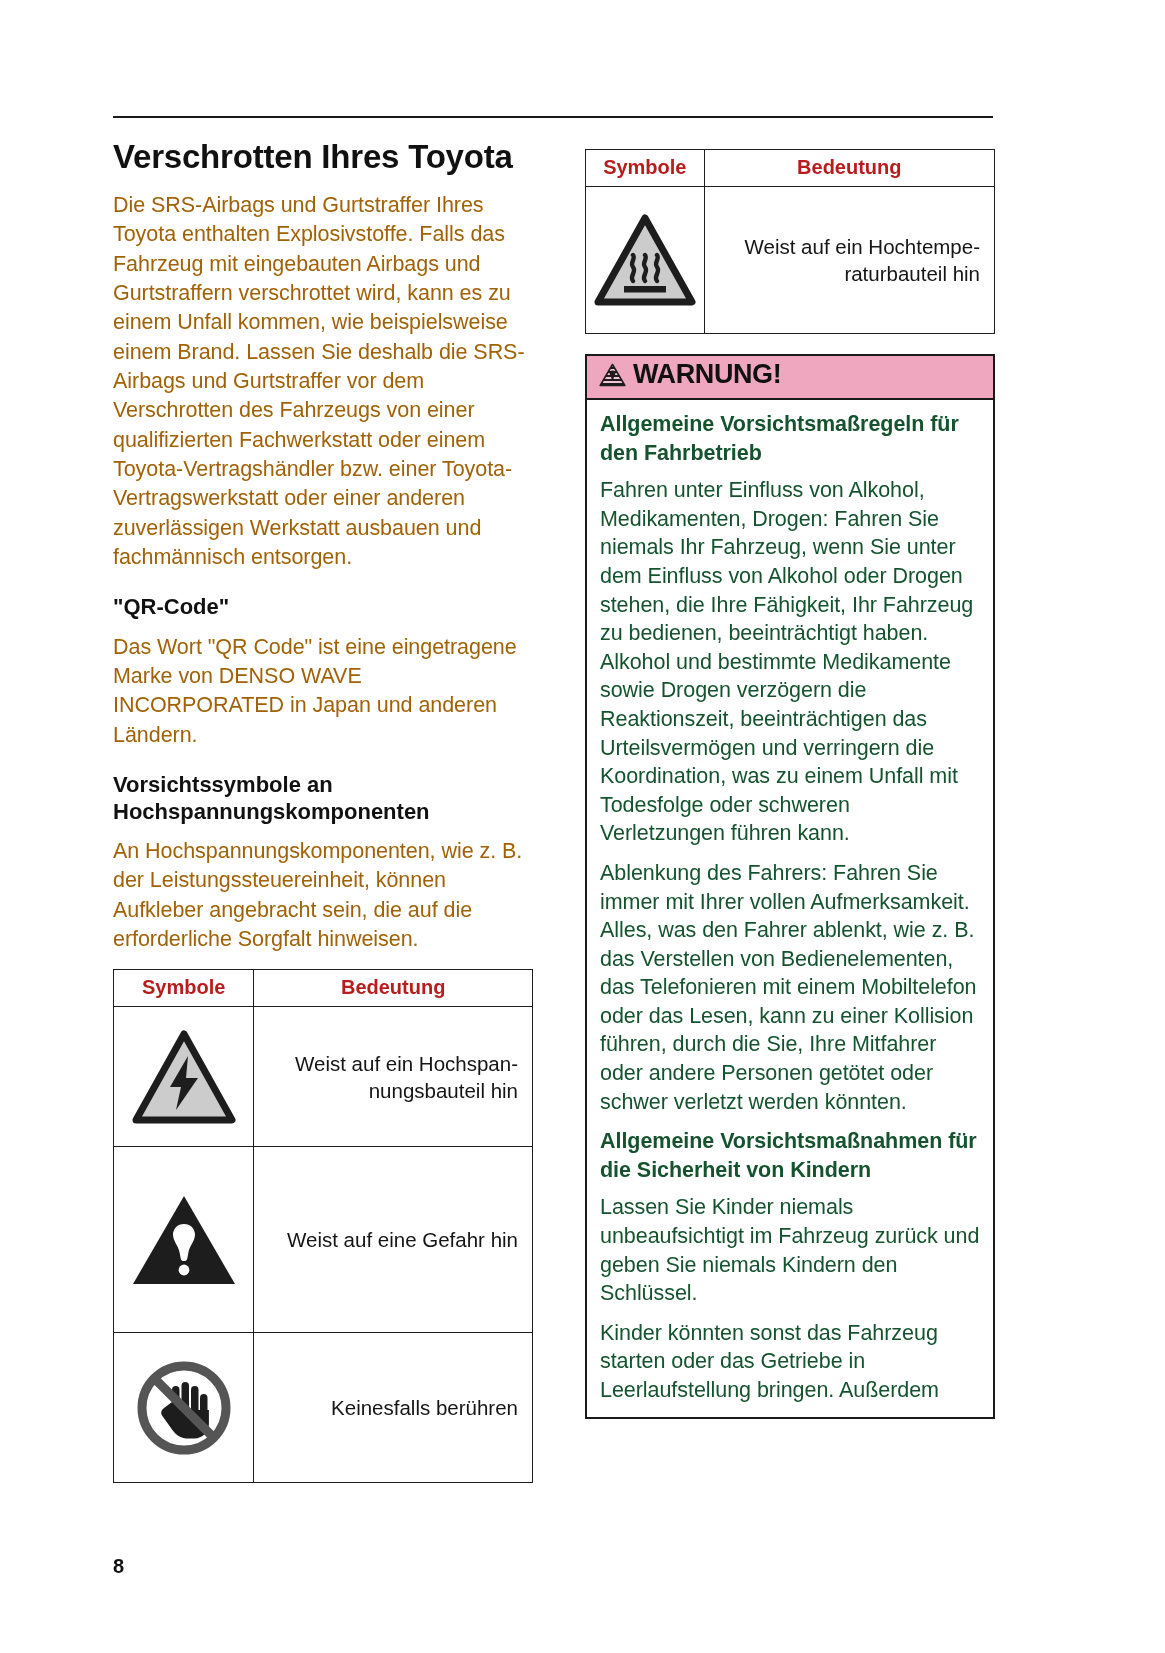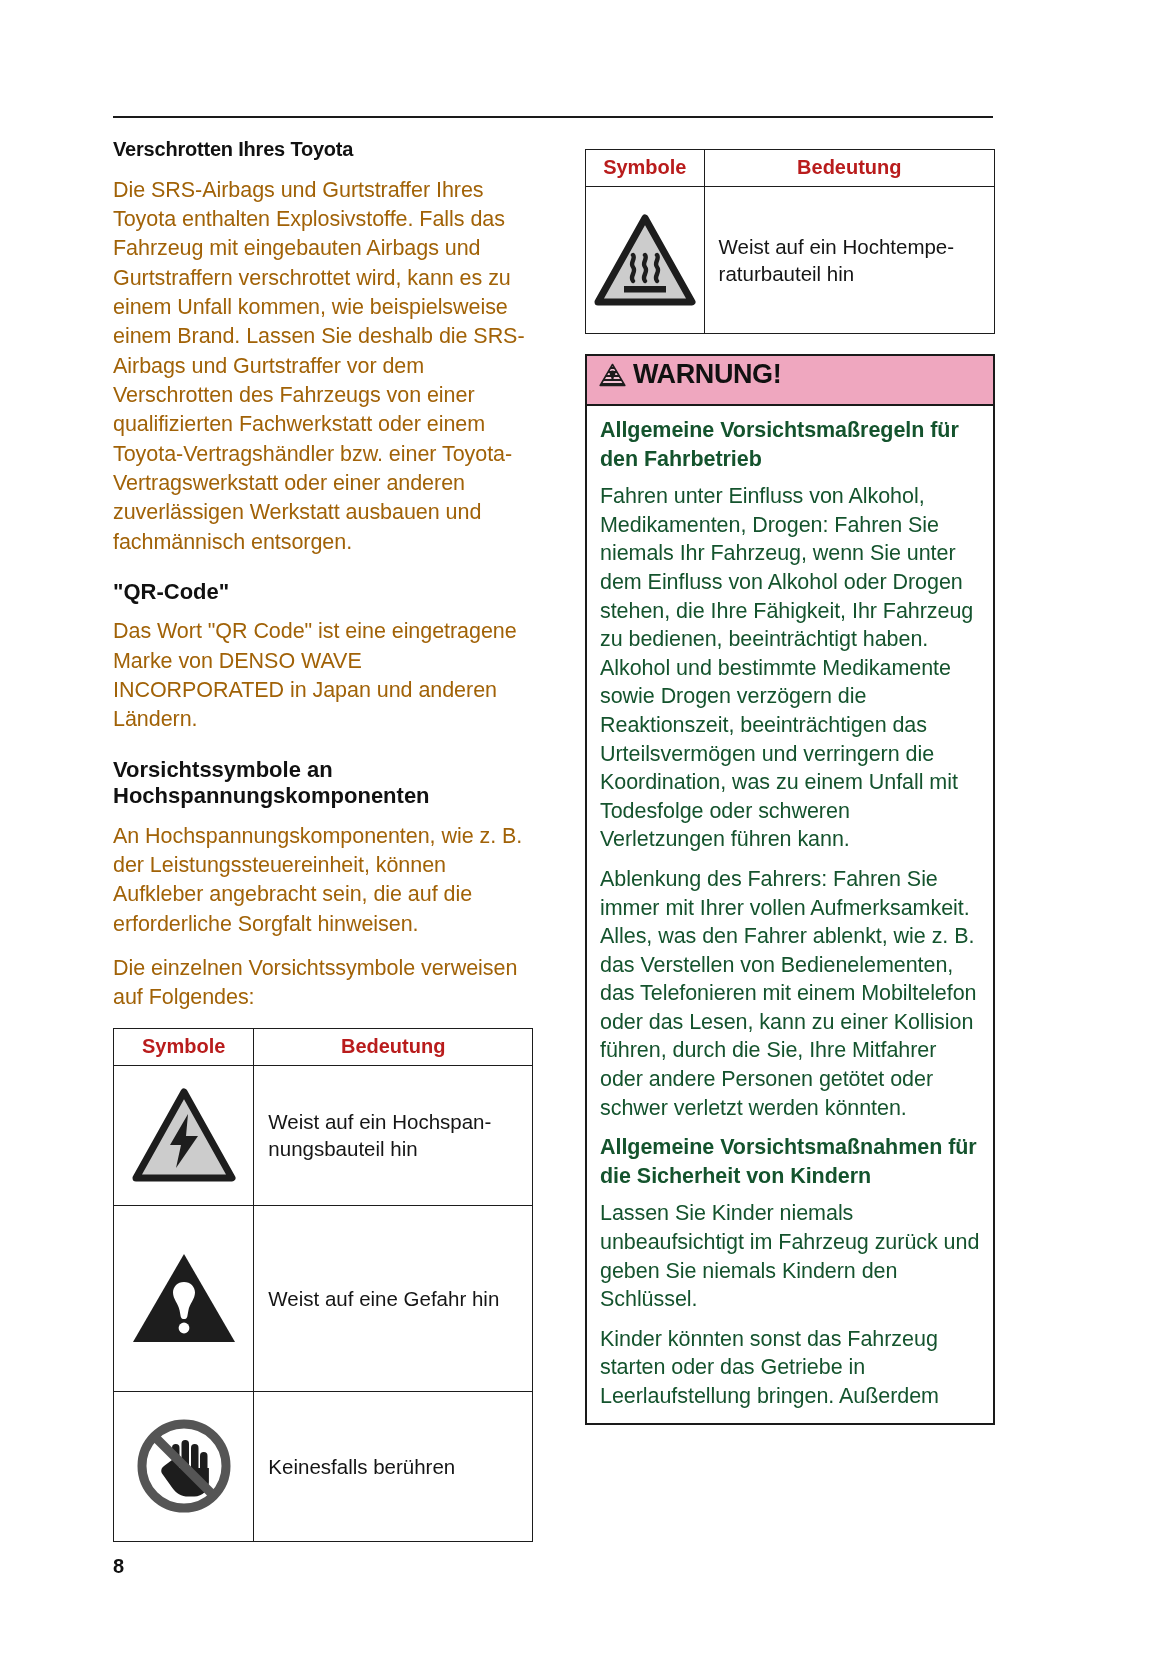--- a/index.html
+++ b/index.html
@@ -43,21 +43,21 @@
     width: 420px;
   }
   .col-right {
     position: absolute;
     left: 585px;
     top: 145px;
     width: 410px;
   }
 
   h2.sec-title {
-    font-size: 20px;
+    font-size: 33px;
     font-weight: bold;
     letter-spacing: -0.2px;
     line-height: 1.18;
     margin: 0 0 14px 0;
     color: #111;
   }
 
   h3.sub-title {
     font-size: 22px;
     font-weight: bold;
@@ -97,40 +97,41 @@
   }
   table.sym-table td.sym-cell {
     text-align: center;
     padding: 12px 4px;
   }
   table.sym-table td.mean-cell {
     font-size: 20.5px;
     line-height: 1.32;
     padding: 10px 14px;
     color: #151515;
+    text-align: right;
   }
   .col-sym { width: 36%; }
 
   
   #left-sym-table .col-sym { width: 33.5%; }
   #right-sym-table .col-sym { width: 29%; }
 
   
   .warn-box {
     border: 2.5px solid #1a1a1a;
     margin-top: 20px;
     background: #fff;
   }
   .warn-head {
     background: #efa7bf;
     border-bottom: 2.5px solid #1a1a1a;
     display: flex;
     align-items: center;
     gap: 7px;
-    padding: 5px 12px 16px 12px;
+    padding: 5px 12px 10px 12px;
   }
   .warn-head .warn-title {
     font-size: 27px;
     font-weight: bold;
     letter-spacing: -0.4px;
     color: #111;
     line-height: 1;
   }
   .warn-body {
     padding: 10px 13px 12px 13px;
@@ -174,21 +175,20 @@
     <p class="body">Die SRS-Airbags und Gurtstraffer Ihres Toyota enthalten Explosivstoffe. Falls das Fahrzeug mit eingebauten Airbags und Gurtstraffern verschrottet wird, kann es zu einem Unfall kommen, wie beispielsweise einem Brand. Lassen Sie deshalb die SRS-Airbags und Gurtstraffer vor dem Verschrotten des Fahrzeugs von einer qualifizierten Fachwerkstatt oder einem Toyota-Vertragshändler bzw. einer Toyota-Vertragswerkstatt oder einer anderen zuverlässigen Werkstatt ausbauen und fachmännisch entsorgen.</p>
 
     <h3 class="sub-title">"QR-Code"</h3>
 
     <p class="body">Das Wort "QR Code" ist eine eingetragene Marke von DENSO WAVE INCORPORATED in Japan und anderen Ländern.</p>
 
     <h3 class="sub-title">Vorsichtssymbole an Hochspannungskomponenten</h3>
 
     <p class="body">An Hochspannungskomponenten, wie z. B. der Leistungssteuereinheit, können Aufkleber angebracht sein, die auf die erforderliche Sorgfalt hinweisen.</p>
 
-    <p class="body">Die einzelnen Vorsichtssymbole verweisen auf Folgendes:</p>
 
     <table class="sym-table" id="left-sym-table">
       <colgroup>
           <col class="col-sym">
           <col>
         </colgroup>
       <thead>
         <tr>
           <th>Symbole</th>
           <th>Bedeutung</th>

